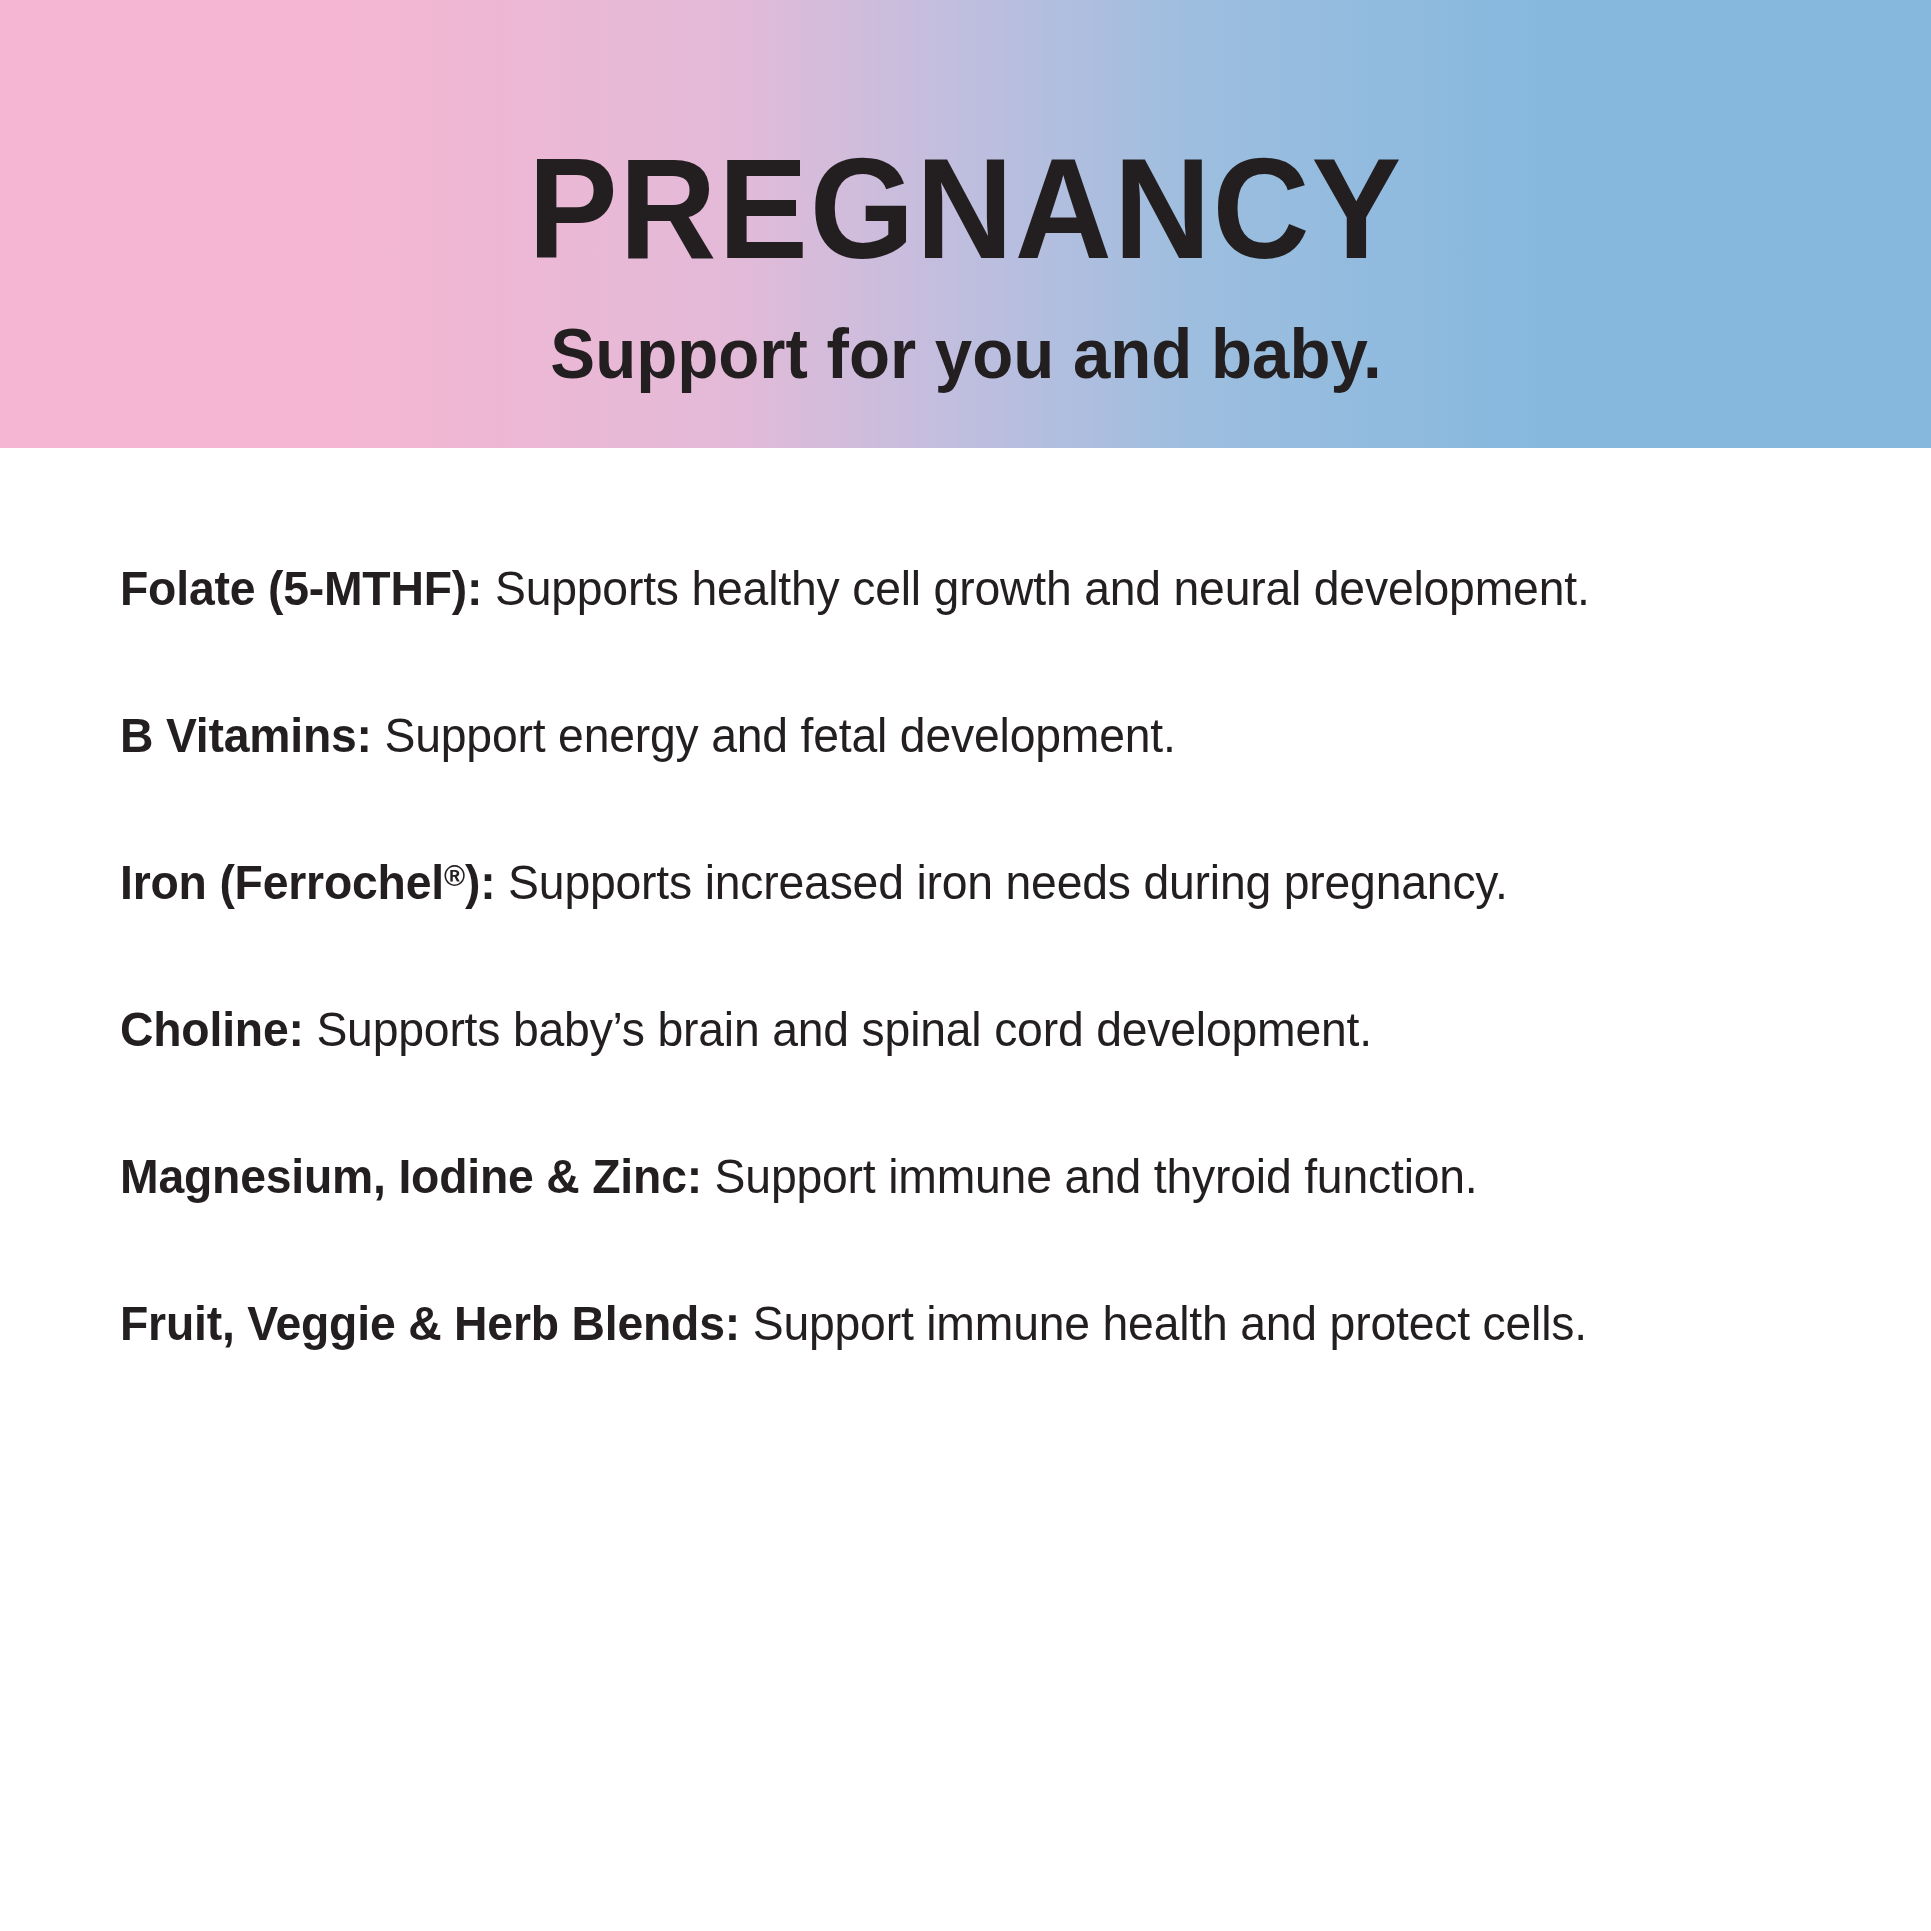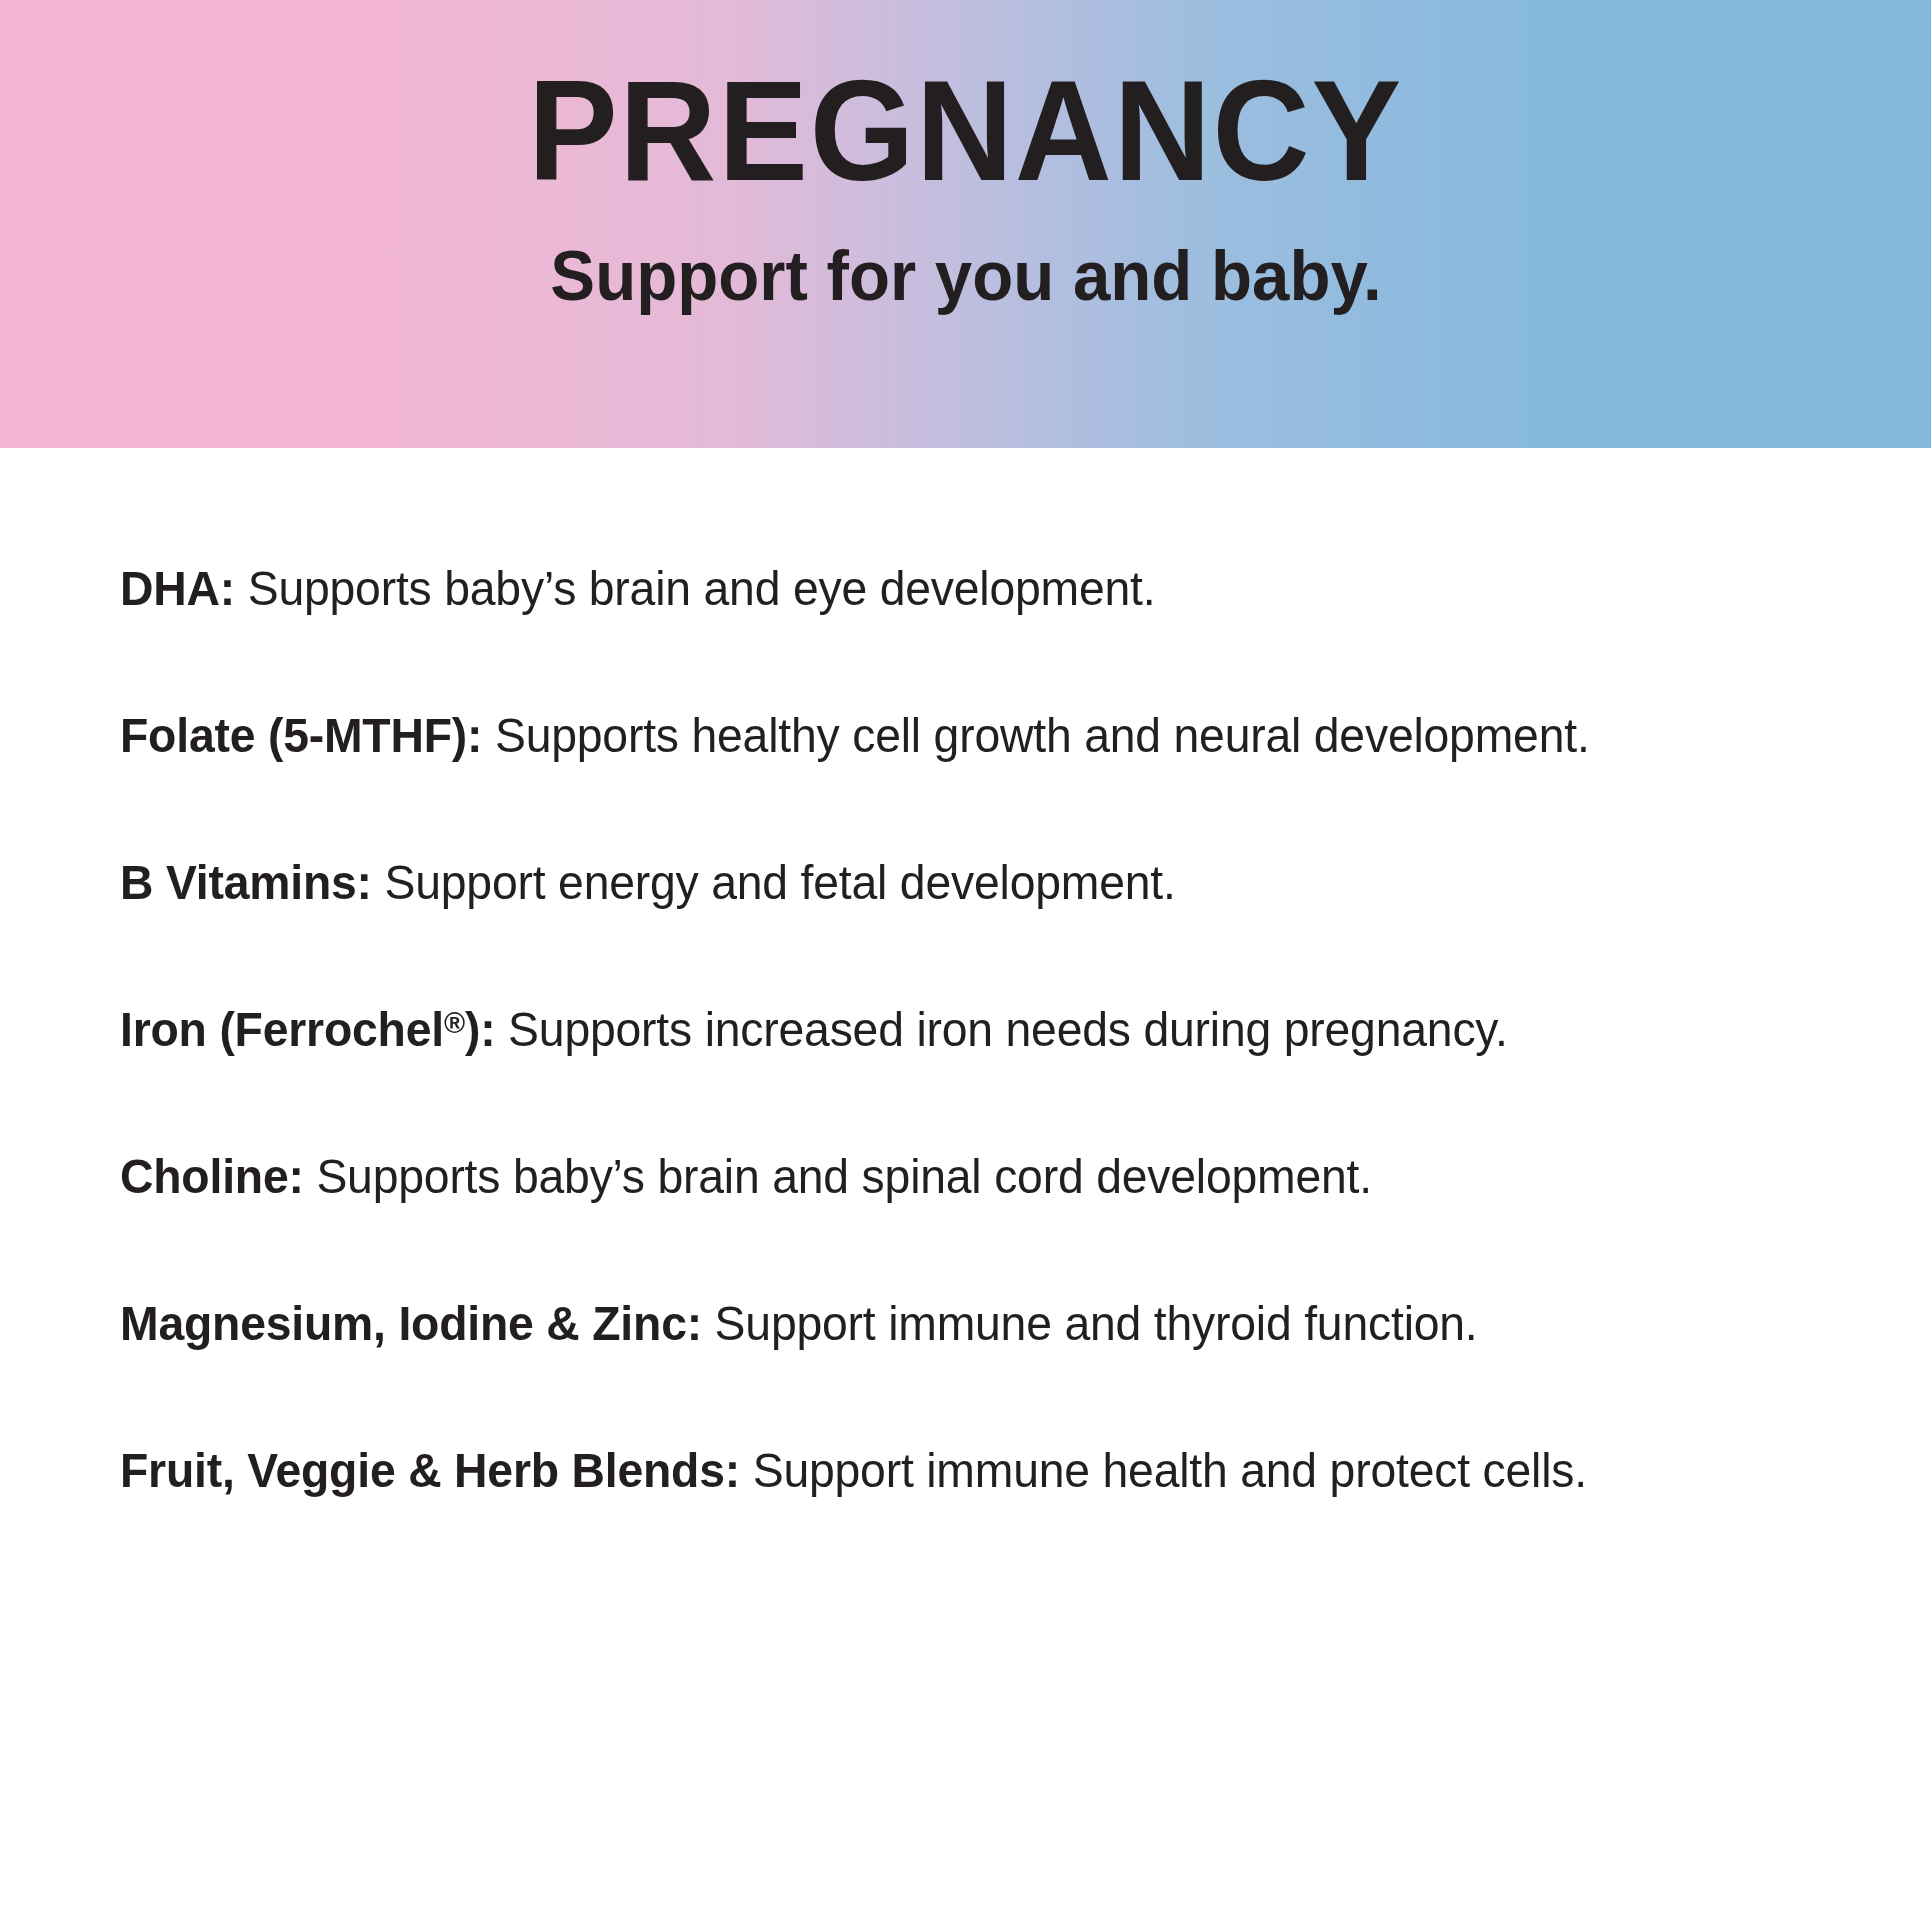--- a/index.html
+++ b/index.html
@@ -36,22 +36,22 @@
 
   #header-inner {
     position: absolute;
     left: 0;
     top: 0;
     width: 1931px;
     height: 448px;
     display: flex;
     flex-direction: column;
     align-items: center;
-    justify-content: flex-start;
-    padding-top: 59px;
+    justify-content: center;
+    padding-top: 77px;
     box-sizing: border-box;
   }
 
   #page-title {
     font-family: "Liberation Sans", sans-serif;
     font-weight: 700;
     font-size: 143px;
     line-height: 1.0;
     letter-spacing: 1.9px;
     color: #231f20;
@@ -125,23 +125,20 @@
 
 <div id="header-banner">
   <div id="header-inner">
     <h1 id="page-title">PREGNANCY</h1>
     <p id="page-subtitle">Support for you and baby.</p>
   </div>
 </div>
 
 <ul id="benefits-list">
     <li class="benefit-item">
-      <span class="benefit-text"><span class="benefit-term">DHA:</span><span class="benefit-desc"> Supports baby’s brain and eye development.</span></span>
-    </li>
-    <li class="benefit-item">
       <span class="benefit-text"><span class="benefit-term">Folate (5-MTHF):</span><span class="benefit-desc"> Supports healthy cell growth and neural development.</span></span>
     </li>
     <li class="benefit-item">
       <span class="benefit-text"><span class="benefit-term">B Vitamins:</span><span class="benefit-desc"> Support energy and fetal development.</span></span>
     </li>
     <li class="benefit-item">
       <span class="benefit-text"><span class="benefit-term">Iron (Ferrochel<sup class="reg">®</sup>):</span><span class="benefit-desc"> Supports increased iron needs during pregnancy.</span></span>
     </li>
     <li class="benefit-item">
       <span class="benefit-text"><span class="benefit-term">Choline:</span><span class="benefit-desc"> Supports baby’s brain and spinal cord development.</span></span>

